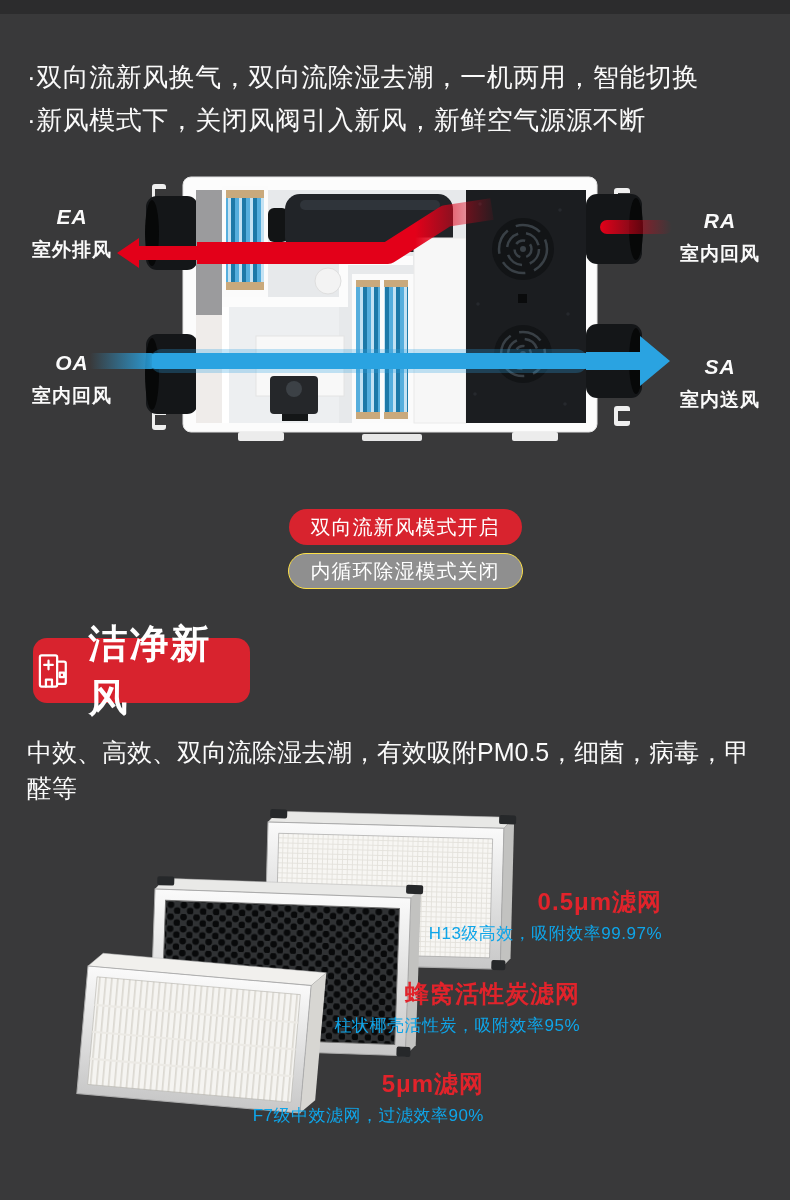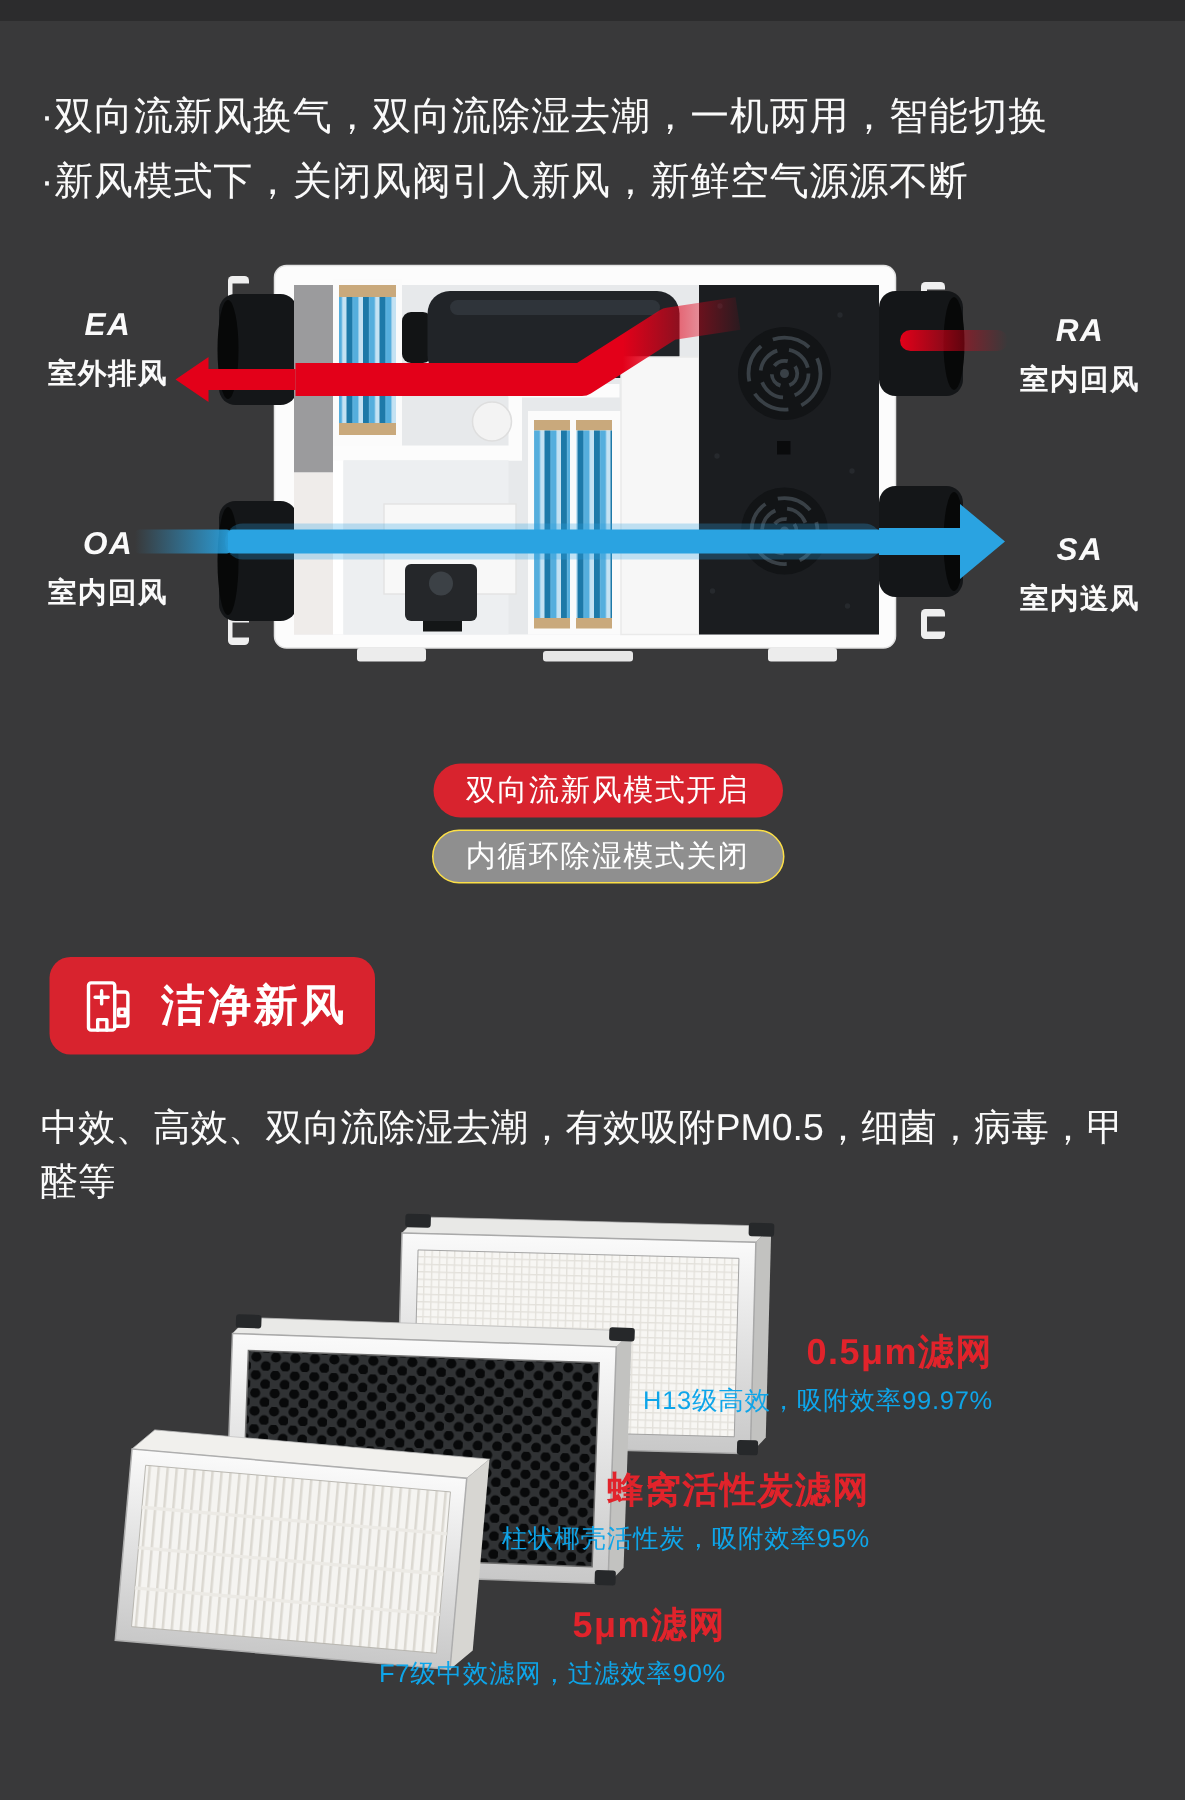--- a/index.html
+++ b/index.html
@@ -30,21 +30,21 @@
     border-radius:18px; font-size:20px; letter-spacing:1px; color:#ffffff;
   }
   .pill-on  { background:#d8232e; }
   .pill-off { background:#8f8f8f; border:1px solid #fde047; line-height:34px; }
   
   .badge {
     position:absolute; left:33px; top:624px; width:217px; height:65px;
     background:#d8232e; border-radius:14px;
     display:flex; align-items:center; justify-content:center; gap:14px;
   }
-  .badge-text { font-size:29px; font-weight:bold; letter-spacing:2px; color:#fff; }
+  .badge-text { font-size:39px; font-weight:bold; letter-spacing:2px; color:#fff; }
   .desc { position:absolute; left:27px; top:720px; width:745px; font-size:25px; line-height:36px; }
   
   .filters { position:absolute; top:780px; left:0; width:728px; height:370px; }
   .filters svg { position:absolute; top:0; left:0; }
   .filter-label { position:absolute; text-align:right; }
   .filter-title { font-size:24px; font-weight:bold; color:#e1232b; line-height:28px; letter-spacing:1px; }
   .filter-detail { font-size:17px; color:#0ea5e9; margin-top:6px; letter-spacing:0.5px; }
   .fl-1 { top:94px;  right:66px; }
   .fl-2 { top:186px; right:148px; }
   .fl-3 { top:276px; right:244px; }

